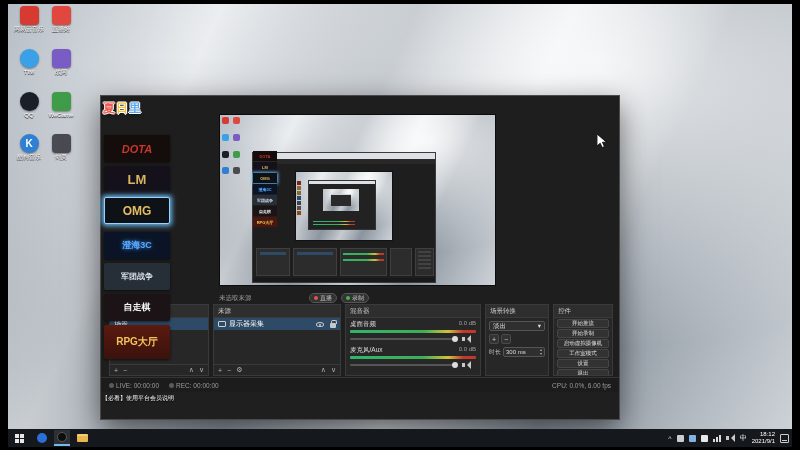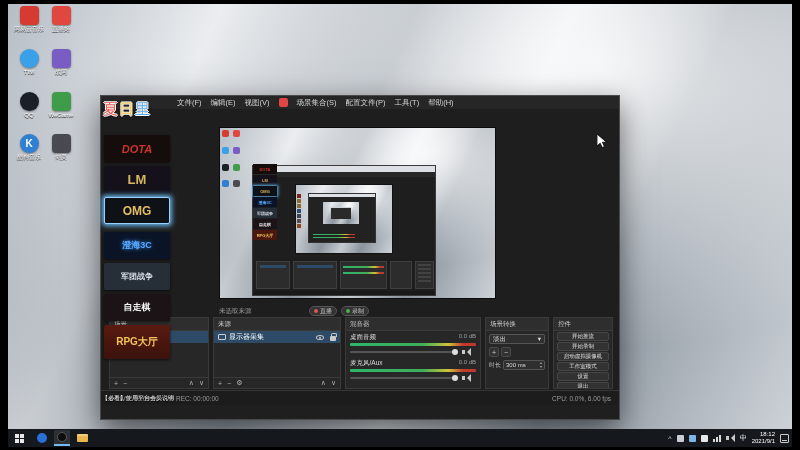--- a/index.html
+++ b/index.html
@@ -14,21 +14,21 @@
       linear-gradient(115deg, #b6bdc5 0%, #e8ebee 22%, #99a2ac 42%, #e0e4e7 58%, #8d97a1 74%, #cdd2d7 100%);
   }
   .desktop { position:absolute; left:8px; top:4px; width:784px; height:425px; overflow:hidden; }
 
   
   .dcell { position:absolute; width:30px; text-align:center; cursor:default; }
   .dicon { width:19px; height:19px; margin:0 auto 1px auto; border-radius:4px; box-shadow:0 1px 2px rgba(0,0,0,.4); }
   .dlabel { font-size:6px; color:#fff; text-shadow:0 1px 1px #000; line-height:1.15; max-height:14px; overflow:hidden; }
 
   
-  .launcher-logo { position:absolute; left:95px; top:96px; font-size:15px; font-weight:normal; z-index:30; letter-spacing:1px;
+  .launcher-logo { position:absolute; left:95px; top:96px; font-size:12px; font-weight:bold; z-index:30; letter-spacing:1px;
     text-shadow:-1px 0 #fff,0 -1px #fff,1px 0 #fff,0 1px #fff,0 2px 3px rgba(0,0,0,.5); }
   .banner { position:absolute; left:96px; width:66px; height:27px; display:flex; align-items:center; justify-content:center;
     font-weight:bold; z-index:25; border-radius:2px; box-shadow:0 1px 3px rgba(0,0,0,.6); overflow:hidden; }
   .banner.sel { box-shadow:0 0 5px 2px rgba(110,195,255,.9); border:1px solid #9ad2ff; }
   .launcher-note { position:absolute; left:94px; top:390px; width:80px; font-size:6px; color:#fff; text-shadow:0 1px 1px #000; z-index:25; }
 
   
   .obs { position:absolute; left:92px; top:91px; width:520px; height:325px; background:#1f1f1f;
     border:1px solid #4a4a4a; box-shadow:0 10px 28px rgba(0,0,0,.55); z-index:20; }
   .obs-titlebar { height:14px; background:#e9ebee; display:flex; align-items:center; padding:0 0 0 4px; }
@@ -168,30 +168,20 @@
     <div class="dcell" style="left:6px;top:130px">
       <div class="dicon" style="background:#2f7fd3;border-radius:50%;color:#fff;font-size:10px;font-weight:bold;display:flex;align-items:center;justify-content:center">K</div>
       <div class="dlabel">酷狗音乐</div>
     </div>
     <div class="dcell" style="left:38px;top:130px">
       <div class="dicon" style="background:#4a4a52"></div>
       <div class="dlabel">剑灵</div>
     </div>
 
     <div class="obs">
-      <div class="obs-menubar">
-        <span>文件(F)</span>
-        <span>编辑(E)</span>
-        <span>视图(V)</span>
-        <span class="menu-badge"></span>
-        <span>场景集合(S)</span>
-        <span>配置文件(P)</span>
-        <span>工具(T)</span>
-        <span>帮助(H)</span>
-      </div>
 
       <div class="obs-body">
 
         <div class="preview marble">
           <div class="m-dot" style="left:2px;top:2px;background:#d63a31"></div>
           <div class="m-dot" style="left:13px;top:2px;background:#e0473f"></div>
           <div class="m-dot" style="left:2px;top:19px;background:#3aa0e8"></div>
           <div class="m-dot" style="left:13px;top:19px;background:#7a5cc5"></div>
           <div class="m-dot" style="left:2px;top:36px;background:#1b1f27"></div>
           <div class="m-dot" style="left:13px;top:36px;background:#3f9d4a"></div>

